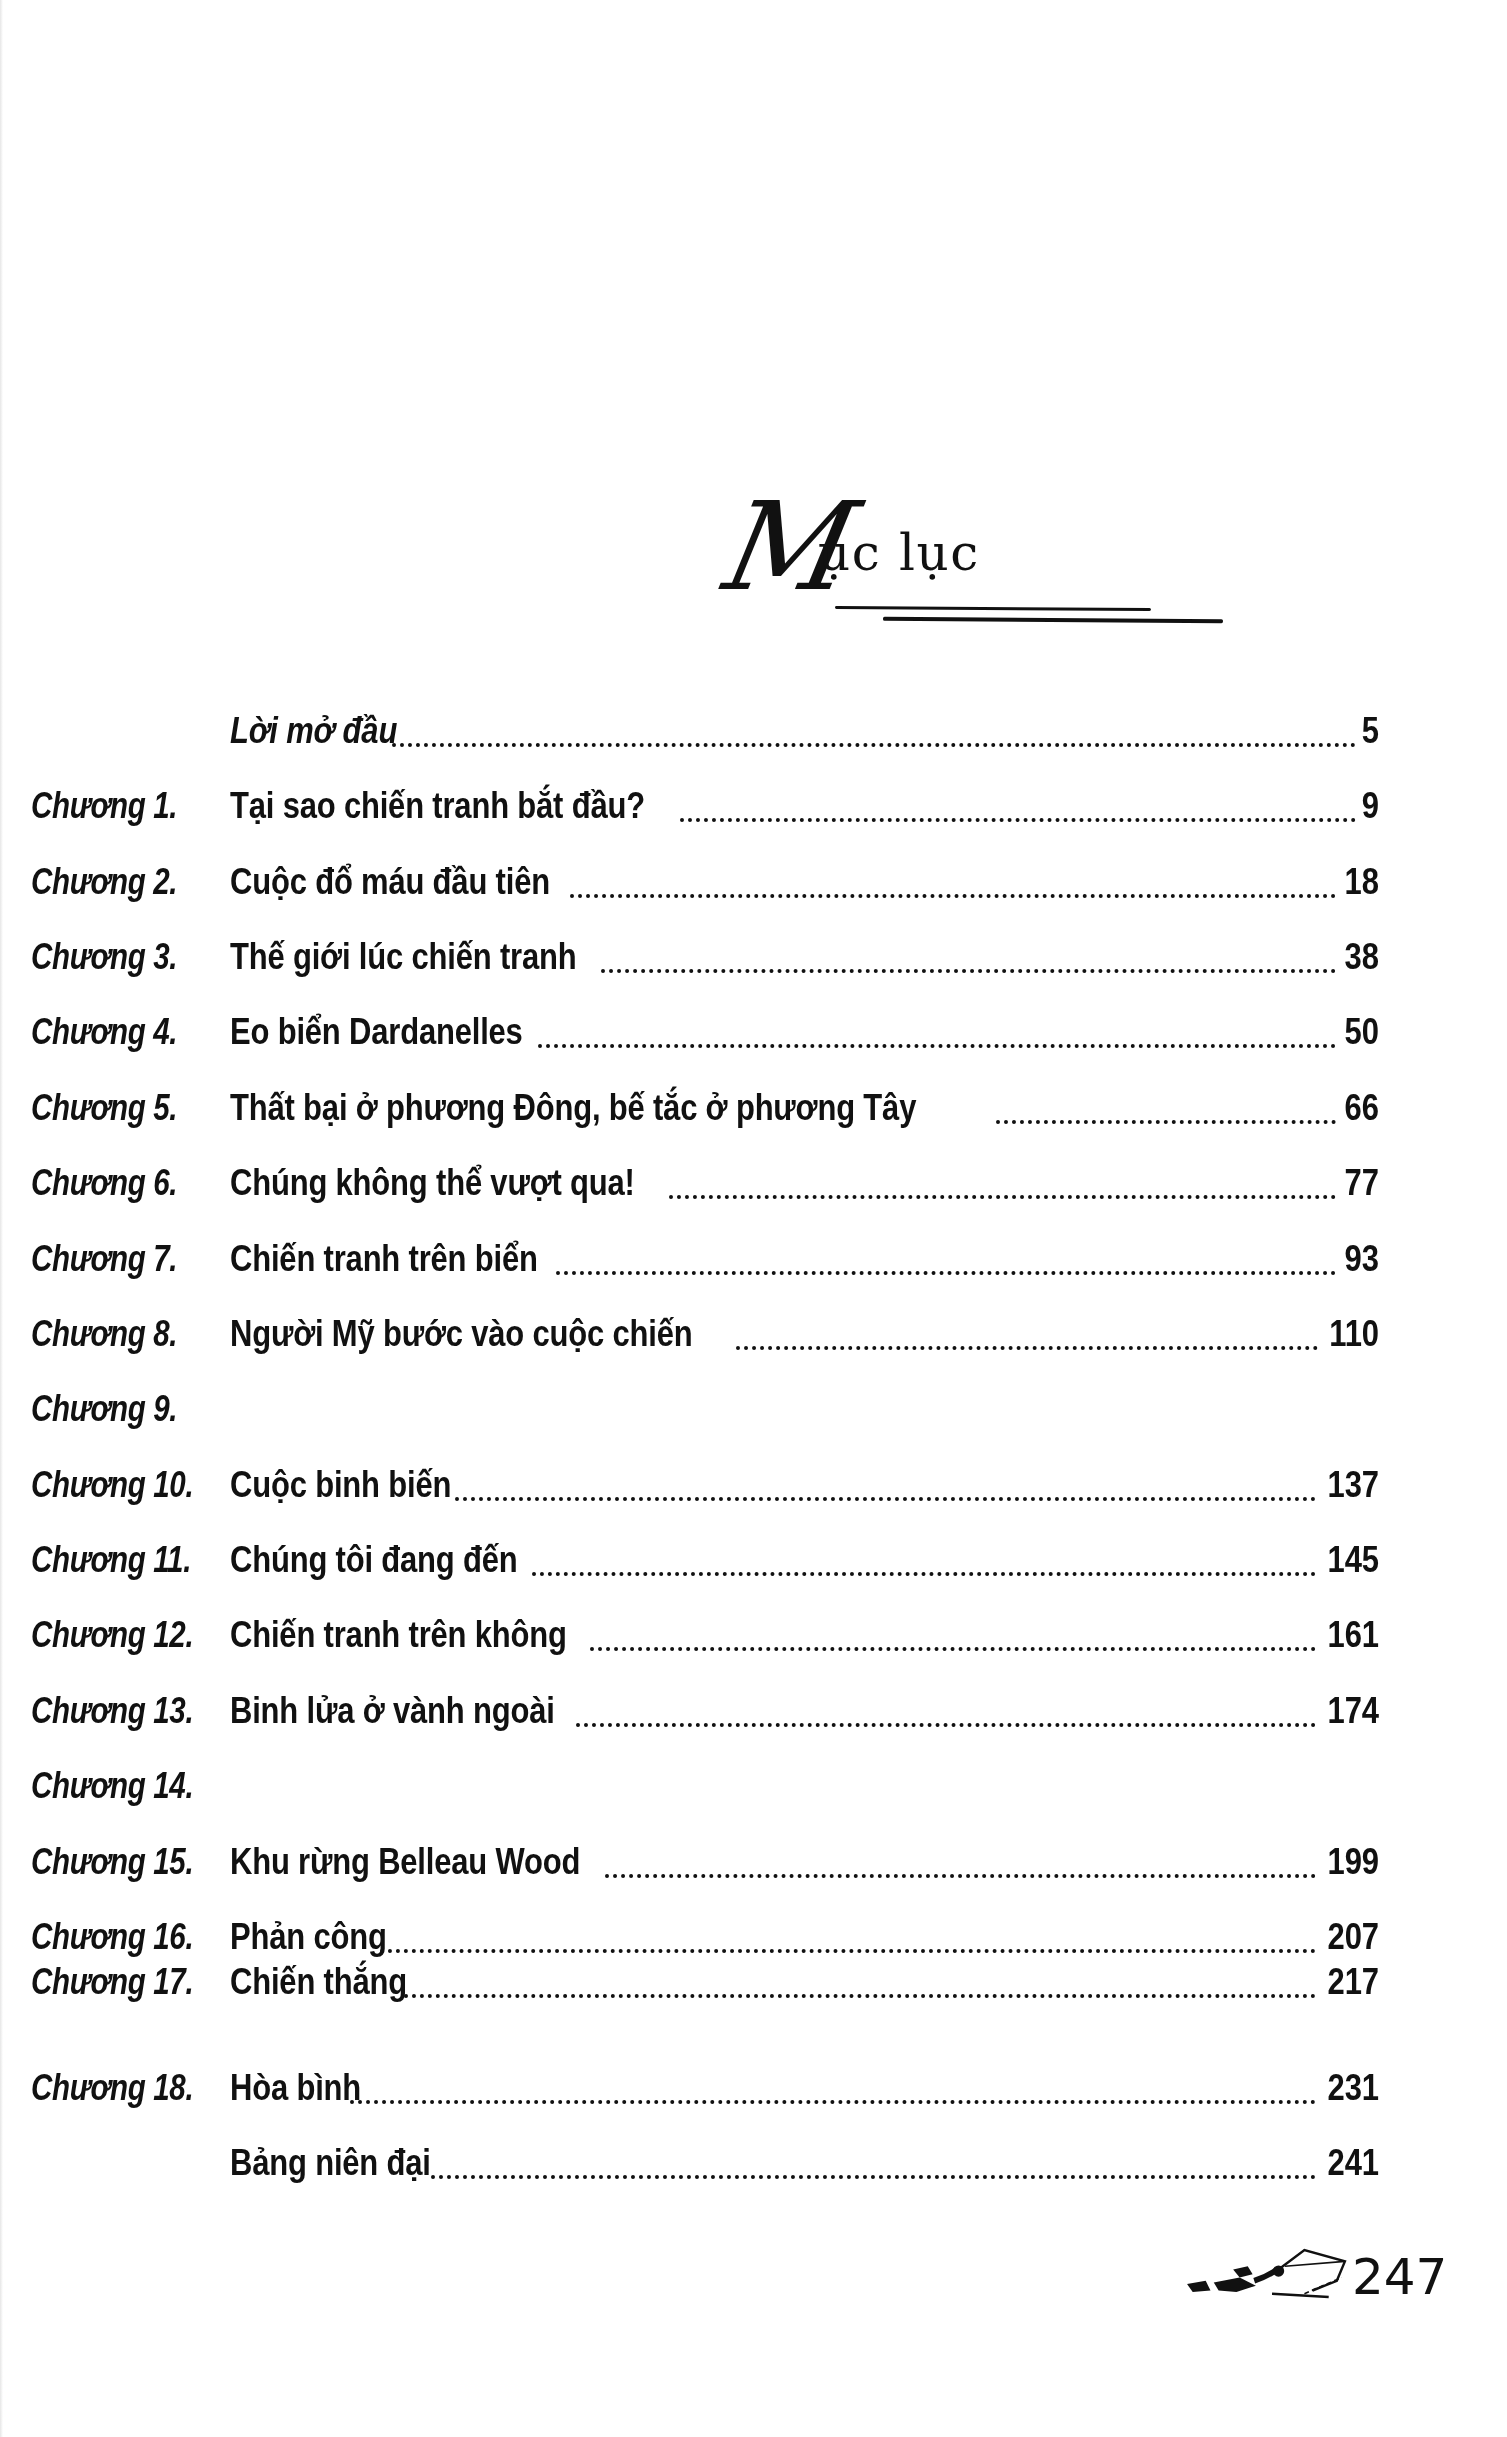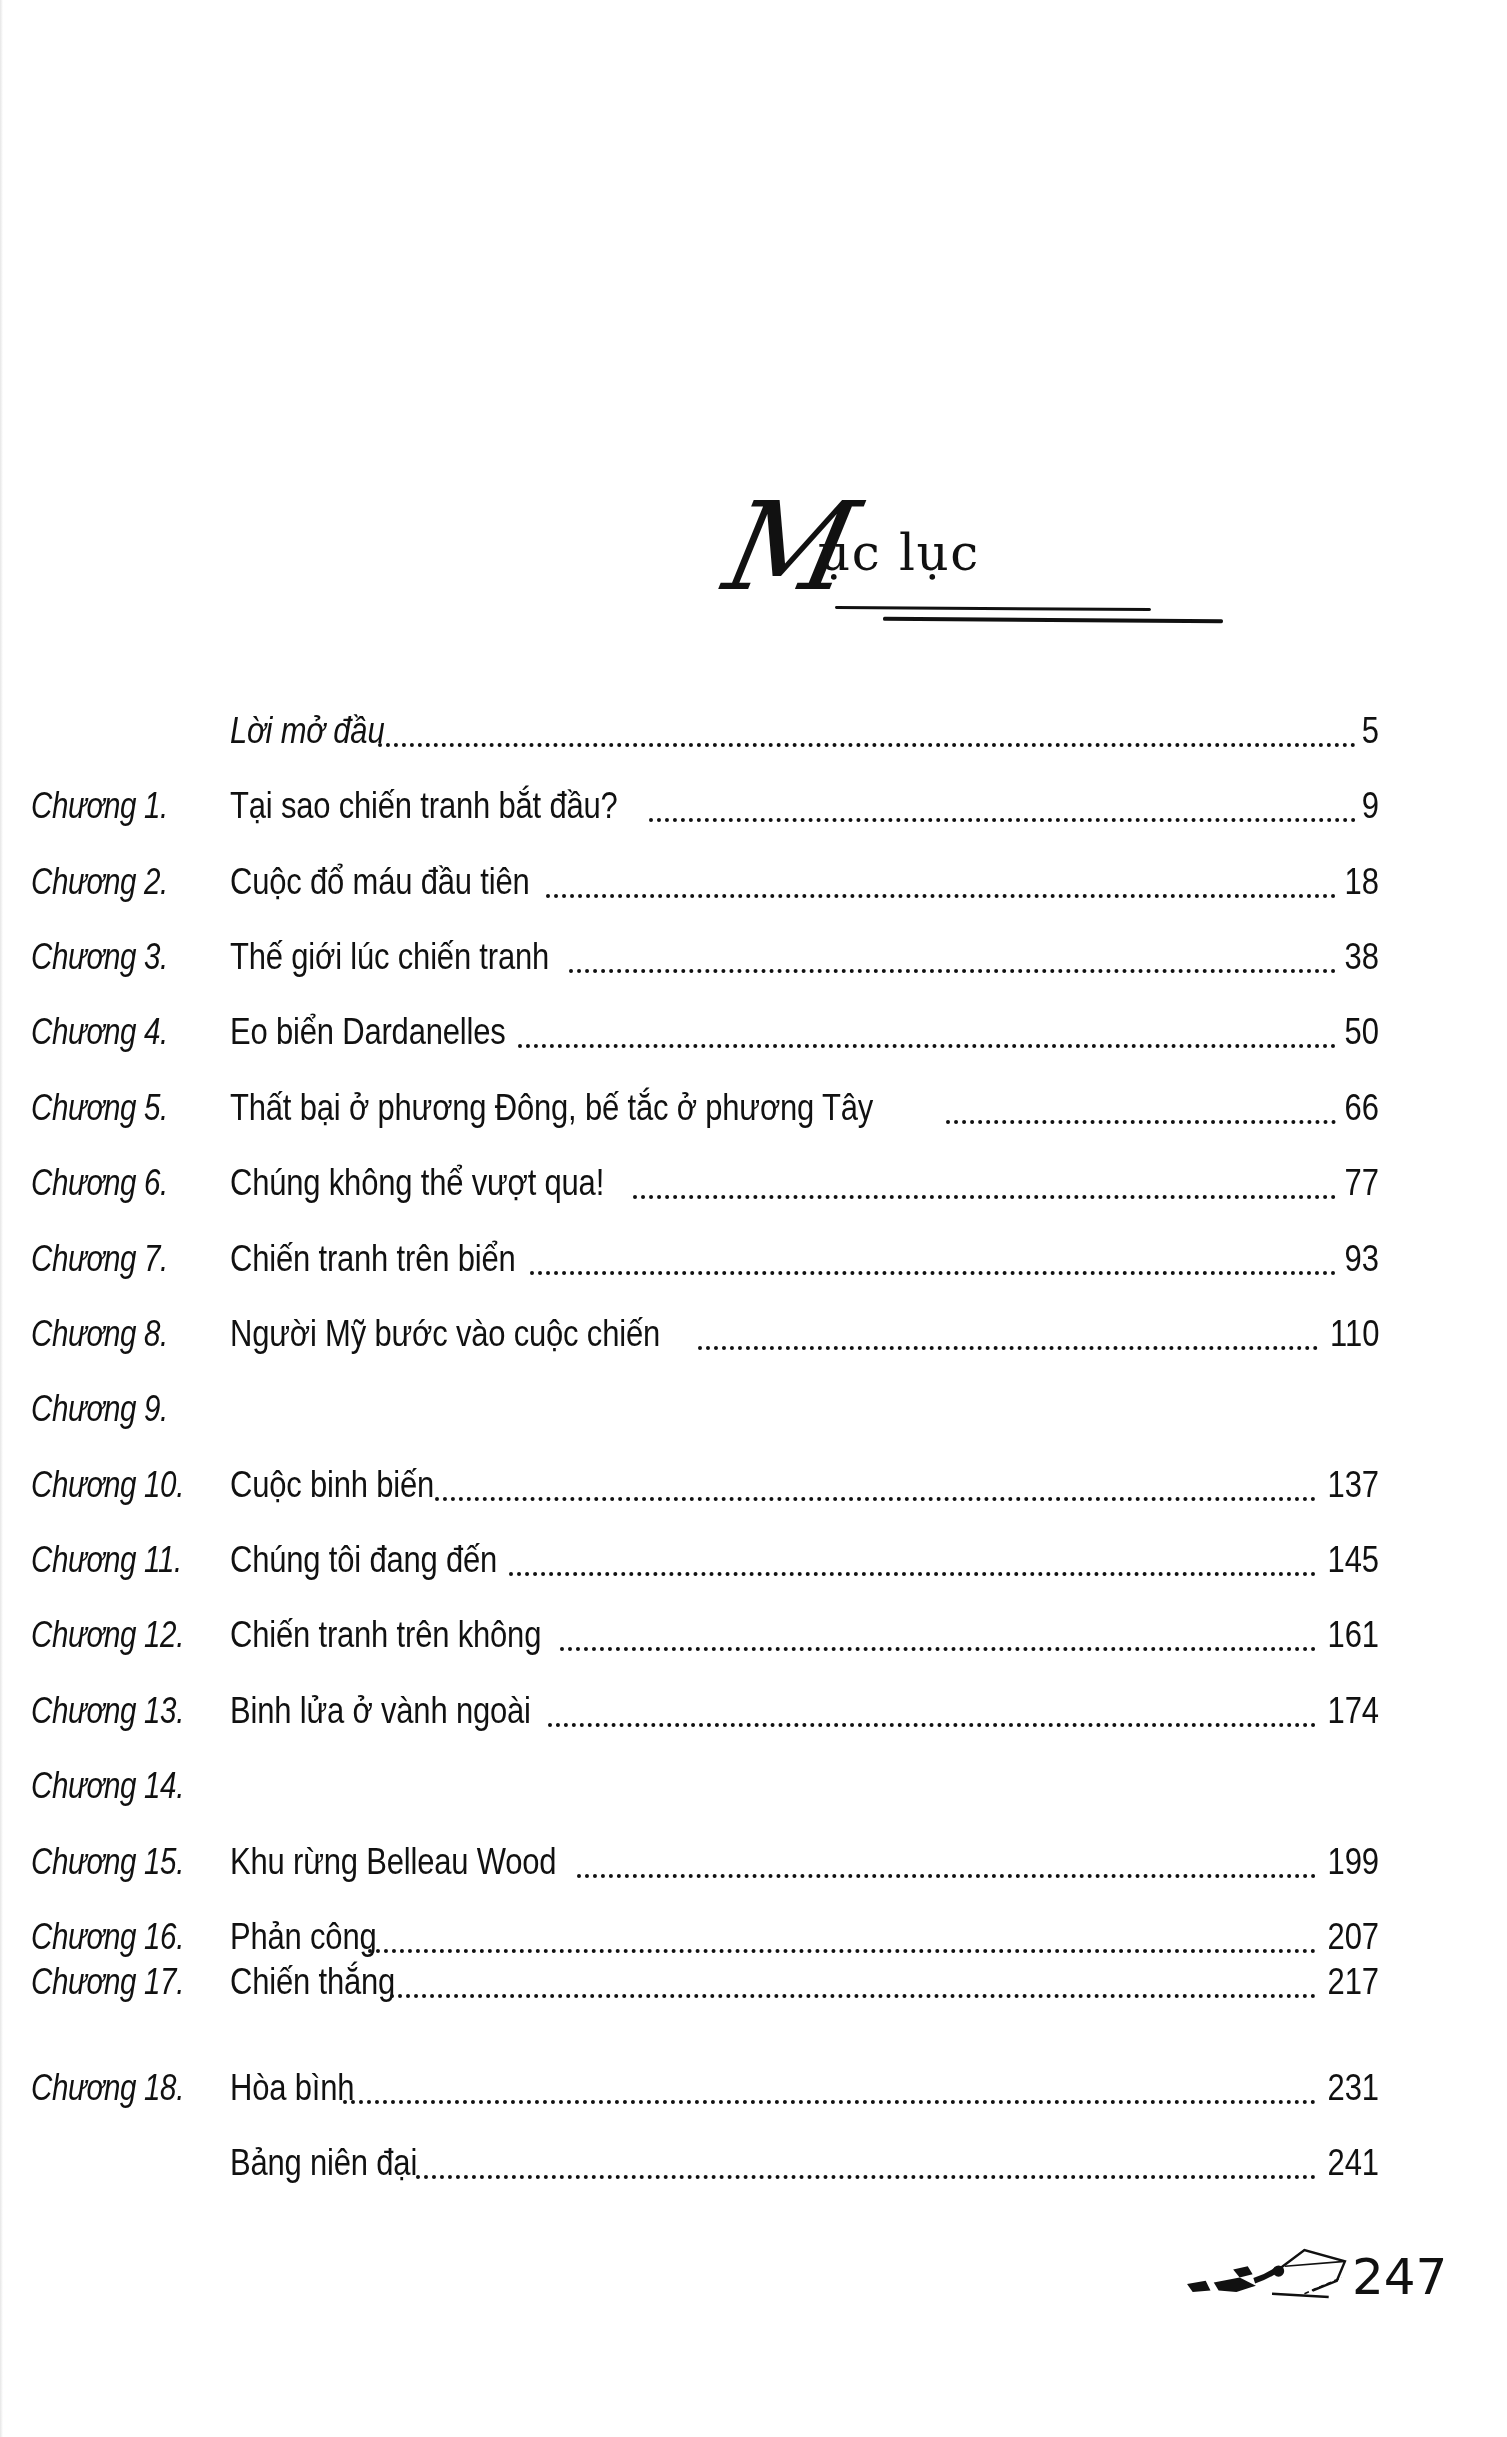--- a/index.html
+++ b/index.html
@@ -74,20 +74,21 @@
     position: absolute;
     left: 0;
     top: 697px;
     width: 1507px;
   }
   .toc-row {
     position: absolute;
     left: 0;
     width: 1507px;
     height: 65px;
+    font-weight: bold;
   }
   .toc-label {
     position: absolute;
     left: 31px;
     bottom: 9.7px;
     font-size: 36px;
     font-style: italic;
     transform: scaleX(0.82);
     transform-origin: left bottom;
     letter-spacing: -0.4px;

